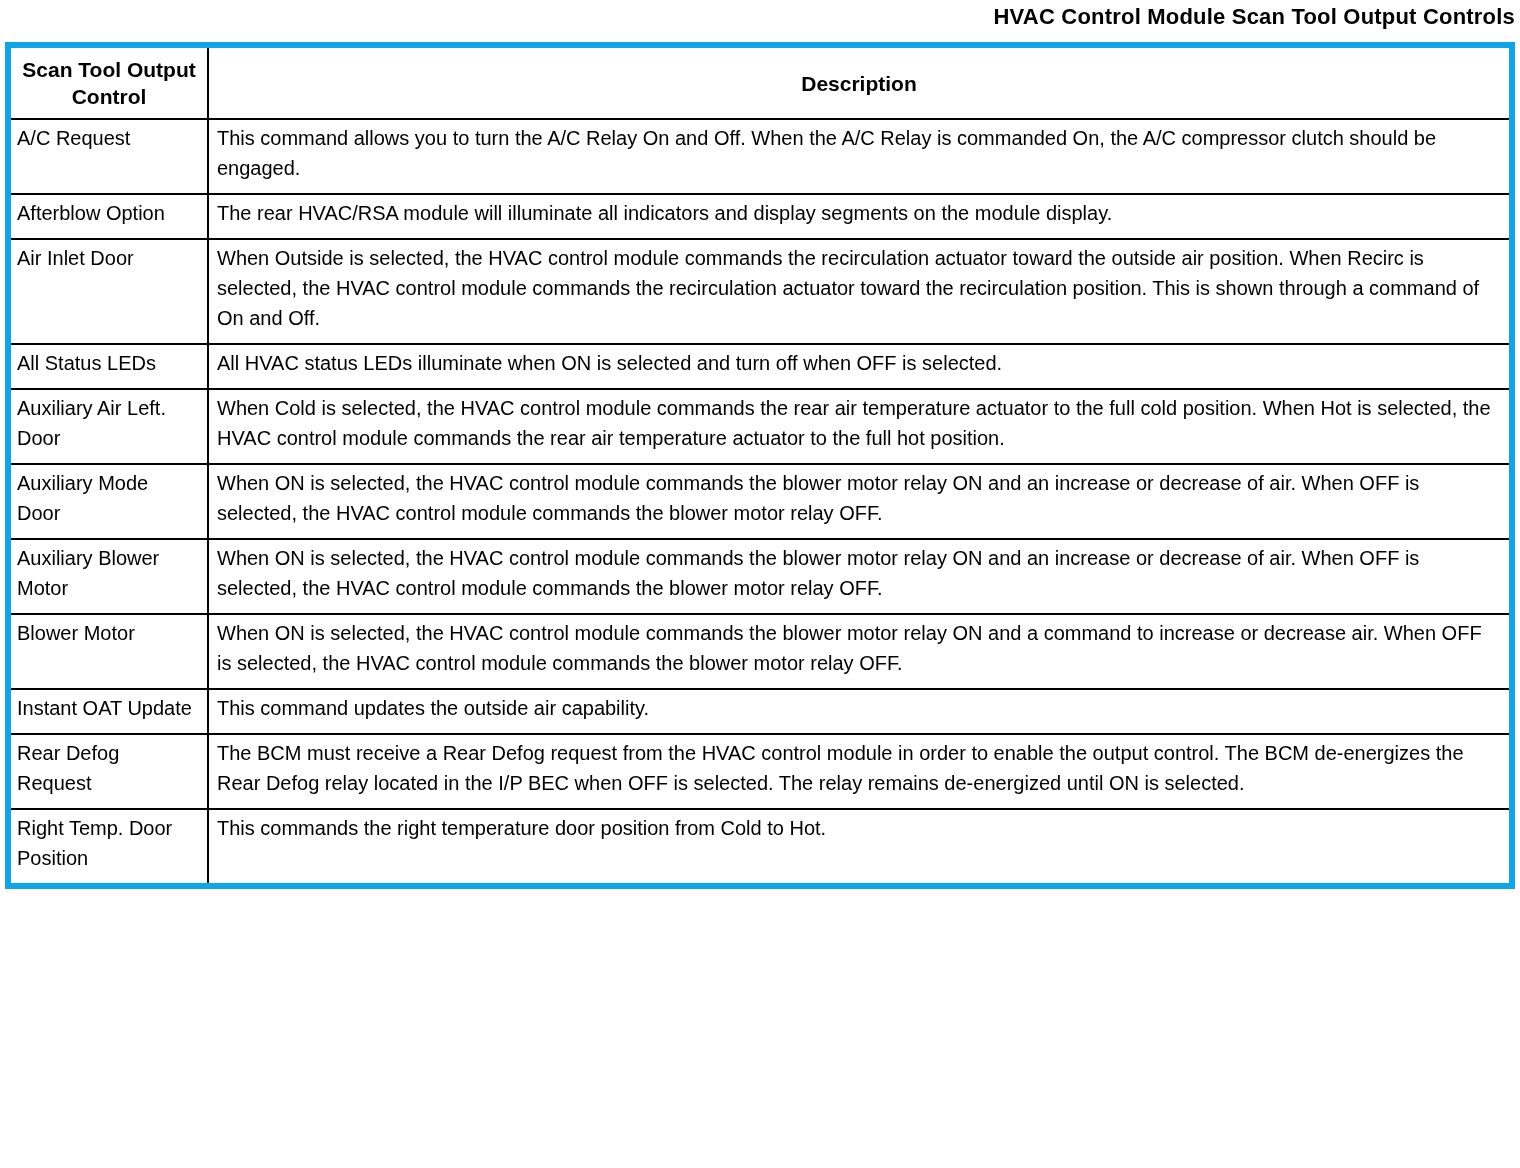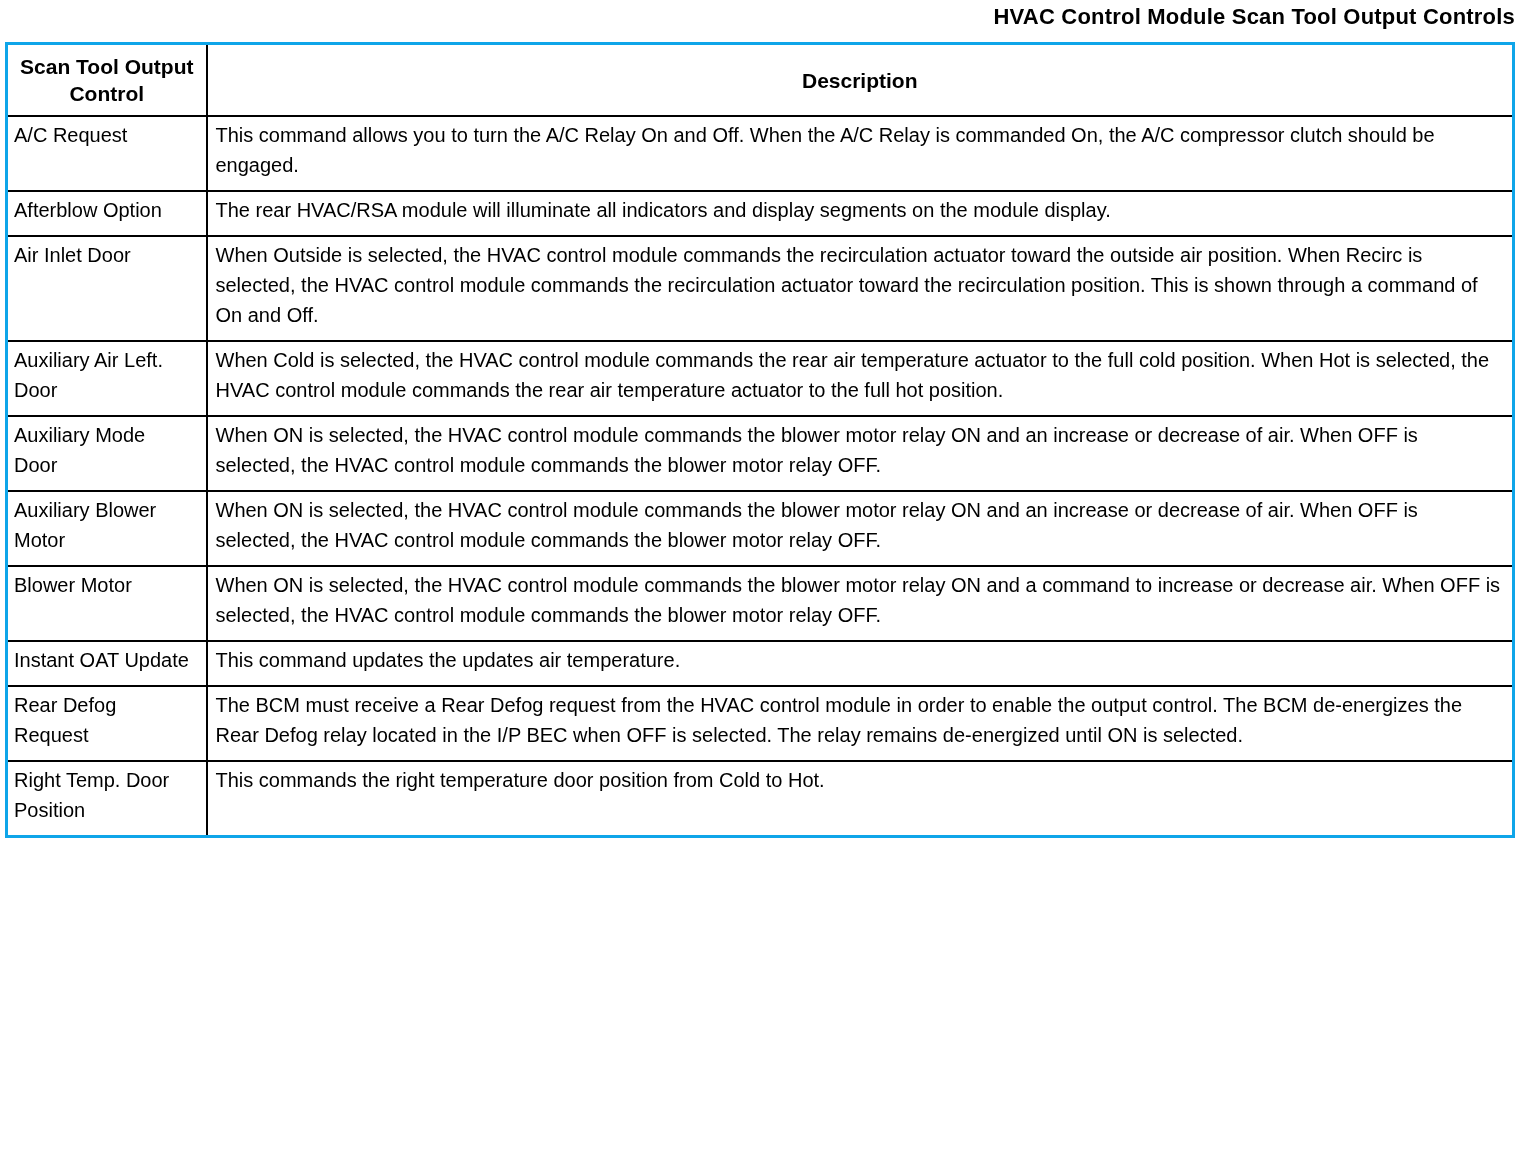--- a/index.html
+++ b/index.html
@@ -19,21 +19,21 @@
   .page-title {
     text-align: right;
     font-weight: bold;
     font-size: 22px;
     margin: 2px 0 12px 0;
     letter-spacing: 0.2px;
   }
   table.output-controls {
     width: 100%;
     border-collapse: collapse;
-    border: 3px solid #0ea5e9;
+    border: 6px solid #0ea5e9;
     table-layout: fixed;
   }
   col.c-control { width: 200px; }
   th, td {
     border: 2px solid #000000;
   }
   th {
     font-size: 21px;
     font-weight: bold;
     text-align: center;
@@ -77,38 +77,42 @@
         </tr>
         <tr>
           <td class="control-cell">Afterblow Option</td>
           <td class="desc-cell">The rear HVAC/RSA module will illuminate all indicators and display segments on the module display.</td>
         </tr>
         <tr>
           <td class="control-cell">Air Inlet Door</td>
           <td class="desc-cell">When Outside is selected, the HVAC control module commands the recirculation actuator toward the outside air position. When Recirc is selected, the HVAC control module commands the recirculation actuator toward the recirculation position. This is shown through a command of On and Off.</td>
         </tr>
         <tr>
+          <td class="control-cell">All Status LEDs</td>
+          <td class="desc-cell">All HVAC status LEDs illuminate when ON is selected and turn off when OFF is selected.</td>
+        </tr>
+        <tr>
           <td class="control-cell">Auxiliary Air Left. Door</td>
           <td class="desc-cell">When Cold is selected, the HVAC control module commands the rear air temperature actuator to the full cold position. When Hot is selected, the HVAC control module commands the rear air temperature actuator to the full hot position.</td>
         </tr>
         <tr>
           <td class="control-cell">Auxiliary Mode Door</td>
           <td class="desc-cell">When ON is selected, the HVAC control module commands the blower motor relay ON and an increase or decrease of air. When OFF is selected, the HVAC control module commands the blower motor relay OFF.</td>
         </tr>
         <tr>
           <td class="control-cell">Auxiliary Blower Motor</td>
           <td class="desc-cell">When ON is selected, the HVAC control module commands the blower motor relay ON and an increase or decrease of air. When OFF is selected, the HVAC control module commands the blower motor relay OFF.</td>
         </tr>
         <tr>
           <td class="control-cell">Blower Motor</td>
           <td class="desc-cell">When ON is selected, the HVAC control module commands the blower motor relay ON and a command to increase or decrease air. When OFF is selected, the HVAC control module commands the blower motor relay OFF.</td>
         </tr>
         <tr>
           <td class="control-cell">Instant OAT Update</td>
-          <td class="desc-cell">This command updates the updates air temperature.</td>
+          <td class="desc-cell">This command updates the outside air capability.</td>
         </tr>
         <tr>
           <td class="control-cell">Rear Defog Request</td>
           <td class="desc-cell">The BCM must receive a Rear Defog request from the HVAC control module in order to enable the output control. The BCM de-energizes the Rear Defog relay located in the I/P BEC when OFF is selected. The relay remains de-energized until ON is selected.</td>
         </tr>
         <tr>
           <td class="control-cell">Right Temp. Door Position</td>
           <td class="desc-cell">This commands the right temperature door position from Cold to Hot.</td>
         </tr>
       </tbody>

